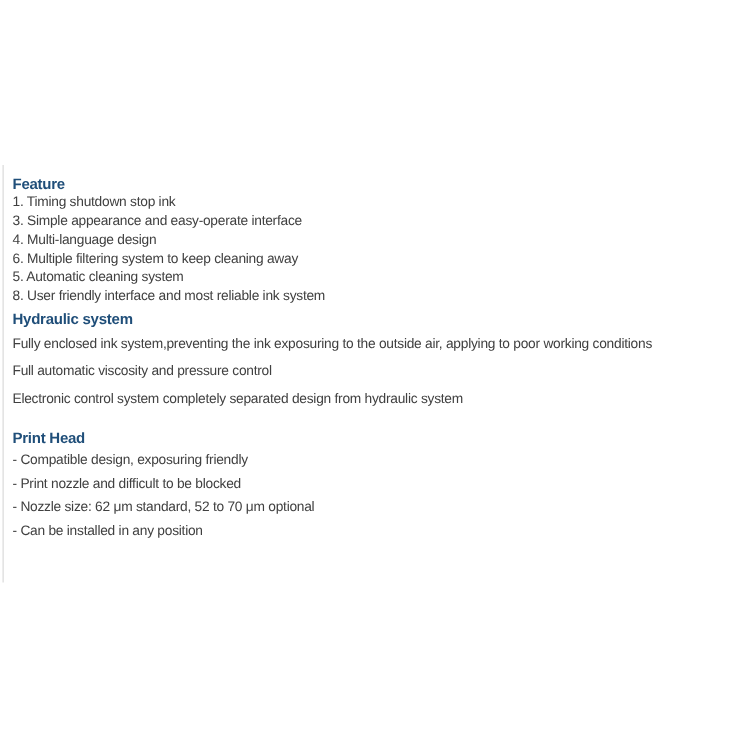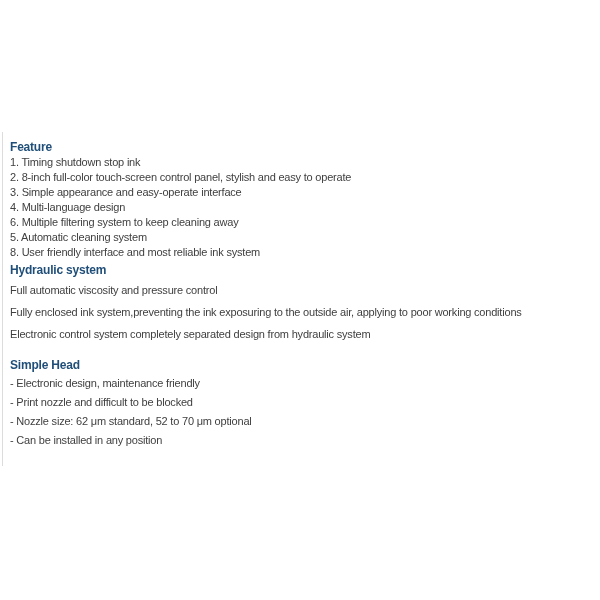--- a/index.html
+++ b/index.html
@@ -56,39 +56,38 @@
 <div class="canvas">
 
   <div class="left-divider"></div>
 
   <div class="content">
 
     <div class="section-heading heading-feature">Feature</div>
 
     <div class="feature-list">
       <div class="line">1. Timing shutdown stop ink</div>
-      <div class="line">2. 8-inch full-color touch-screen control panel, stylish and easy to operate</div>
       <div class="line">3. Simple appearance and easy-operate interface</div>
       <div class="line">4. Multi-language design</div>
       <div class="line">6. Multiple filtering system to keep cleaning away</div>
       <div class="line">5. Automatic cleaning system</div>
       <div class="line">8. User friendly interface and most reliable ink system</div>
     </div>
 
     <div class="section-heading heading-hydraulic">Hydraulic system</div>
 
     <div class="hydraulic-list">
+      <div class="line">Fully enclosed ink system,preventing the ink exposuring to the outside air, applying to poor working conditions</div>
       <div class="line">Full automatic viscosity and pressure control</div>
-      <div class="line">Fully enclosed ink system,preventing the ink exposuring to the outside air, applying to poor working conditions</div>
       <div class="line">Electronic control system completely separated design from hydraulic system</div>
     </div>
 
-    <div class="section-heading heading-printhead">Simple Head</div>
+    <div class="section-heading heading-printhead">Print Head</div>
 
     <div class="printhead-list">
-      <div class="line">- Electronic design, maintenance friendly</div>
+      <div class="line">- Compatible design, exposuring friendly</div>
       <div class="line">- Print nozzle and difficult to be blocked</div>
       <div class="line">- Nozzle size: 62 μm standard, 52 to 70 μm optional</div>
       <div class="line">- Can be installed in any position</div>
     </div>
 
   </div>
 </div>
 
 </body></html>

